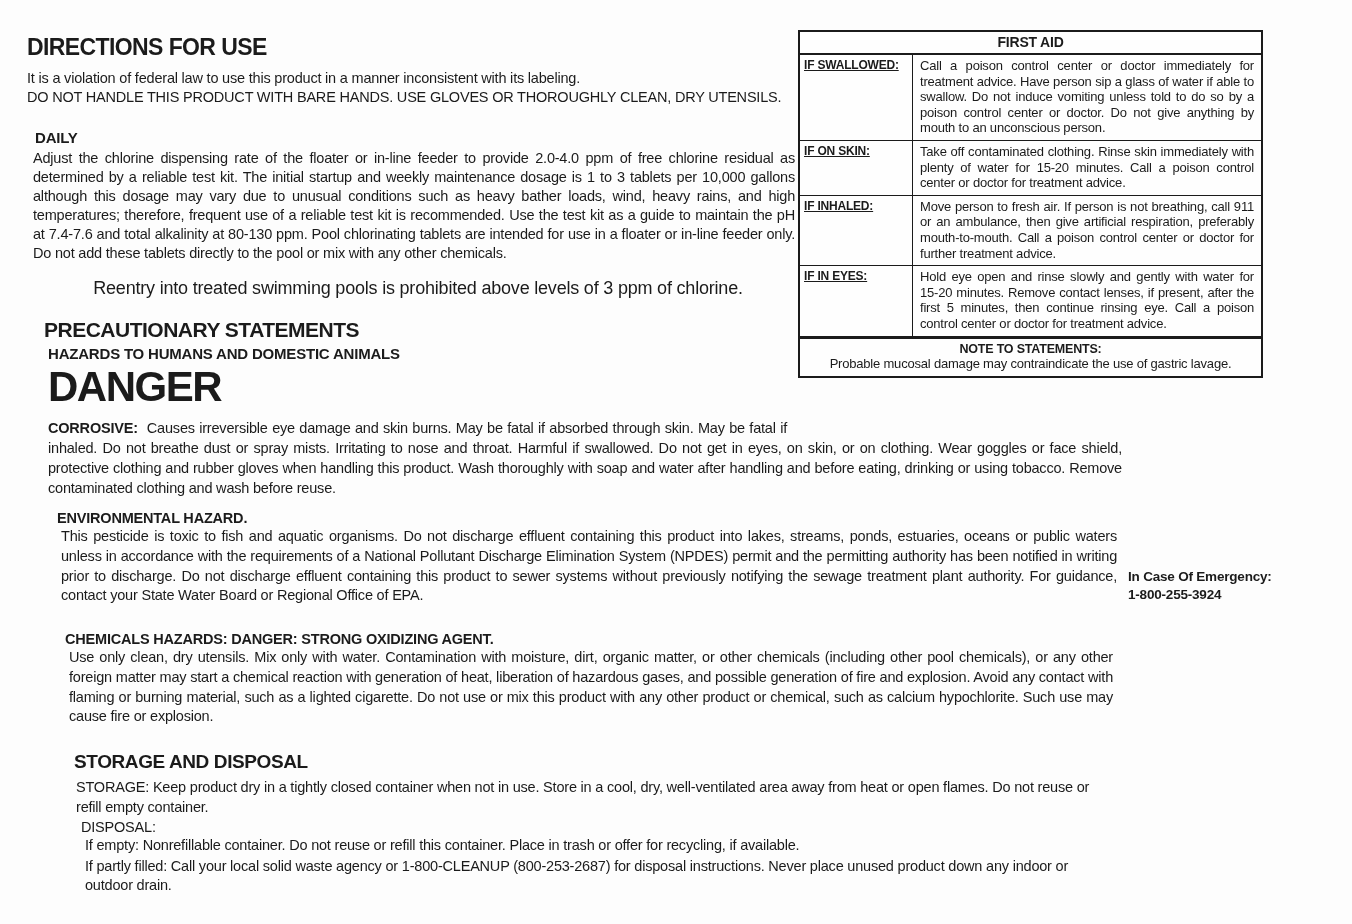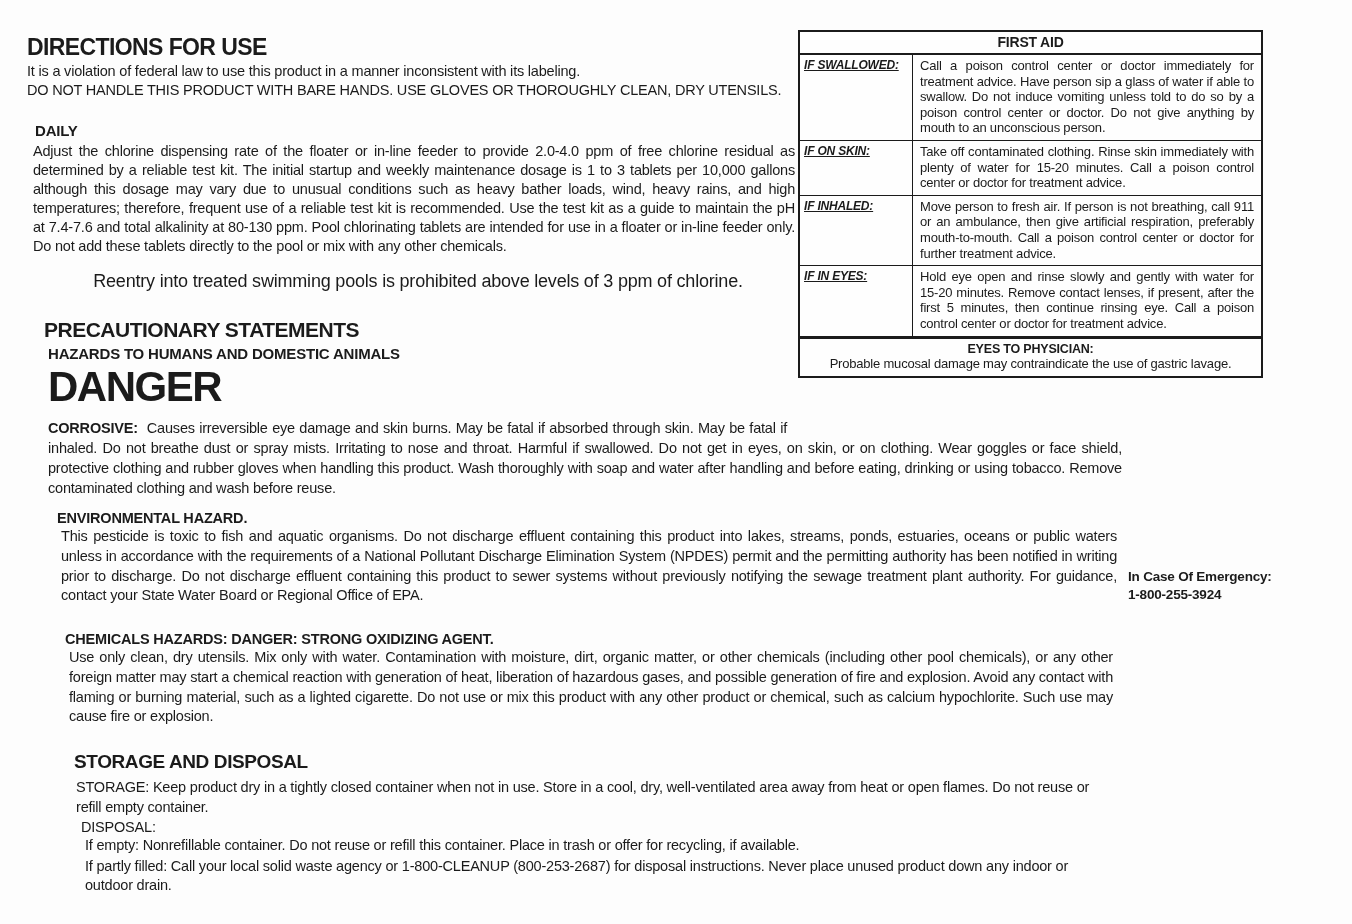--- a/index.html
+++ b/index.html
@@ -9,32 +9,32 @@
     width: 1352px; height: 924px;
     background: #fdfdfd;
     color: #1b1b1b;
     font-family: "Liberation Sans", sans-serif;
     letter-spacing: -0.2px;
     overflow: hidden;
   }
   .abs { position: absolute; }
 
   
-  .dir-title { font-size: 23px; font-weight: bold; margin: 0 0 2px 0; letter-spacing: -0.6px; }
+  .dir-title { font-size: 23px; font-weight: bold; margin: 0 0 9px 0; letter-spacing: -0.6px; }
   .violation { font-size: 14.5px; margin: 0 0 3px 0; }
   .handle-warning { font-size: 14.5px; font-weight: normal; margin: 0; }
   .daily-heading { font-size: 15px; font-weight: bold; margin: 24px 0 3px 8px; }
   .daily-text { font-size: 14.5px; line-height: 19px; text-align: justify; margin: 0 0 0 6px; }
   .reentry { font-size: 18px; margin: 15px 0 0 14px; text-align: center; }
 
   
   .first-aid { width: 465px; border: 2px solid #1b1b1b; background: #fefefe; }
   .fa-title { text-align: center; font-weight: bold; font-size: 14px; padding: 2px 0 3px; border-bottom: 2px solid #1b1b1b; }
   .fa-row { display: flex; border-bottom: 1.5px solid #1b1b1b; }
-  .fa-label { flex: 0 0 113px; border-right: 1.5px solid #1b1b1b; font-weight: bold; font-size: 12px; text-decoration: underline; padding: 3px 4px; font-style: italic; }
+  .fa-label { flex: 0 0 113px; border-right: 1.5px solid #1b1b1b; font-weight: bold; font-size: 12px; text-decoration: underline; padding: 3px 4px; }
   .fa-text { flex: 1; font-size: 13px; line-height: 15.6px; text-align: justify; padding: 3px 7px 4px; }
   .fa-section { text-align: center; padding: 3px 12px 5px; }
   .fa-note { border-top: 2.5px solid #1b1b1b; }
   .fa-sec-heading { font-weight: bold; font-size: 12.5px; }
   .fa-sec-text { font-size: 13px; line-height: 15.6px; }
 
   
   .prec-title { font-size: 21px; font-weight: bold; margin: 0; letter-spacing: -0.5px; }
   .prec-subtitle { font-size: 15px; font-weight: bold; margin: 3px 0 0 4px; }
   .danger-word { font-size: 42px; font-weight: bold; margin: 1px 0 7px 4px; letter-spacing: -1.5px; }
@@ -82,21 +82,21 @@
     <div class="fa-row">
       <div class="fa-label">IF INHALED:</div>
       <div class="fa-text">Move person to fresh air. If person is not breathing, call 911 or an ambulance, then give artificial respiration, preferably mouth-to-mouth. Call a poison control center or doctor for further treatment advice.</div>
     </div>
     <div class="fa-row">
       <div class="fa-label">IF IN EYES:</div>
       <div class="fa-text">Hold eye open and rinse slowly and gently with water for 15-20 minutes. Remove contact lenses, if present, after the first 5 minutes, then continue rinsing eye. Call a poison control center or doctor for treatment advice.</div>
     </div>
 
     <div class="fa-section fa-note">
-      <div class="fa-sec-heading">EYES TO PHYSICIAN:</div>
+      <div class="fa-sec-heading">NOTE TO STATEMENTS:</div>
       <div class="fa-sec-text">Probable mucosal damage may contraindicate the use of gastric lavage.</div>
     </div>
   </section>
 
   <section class="abs" style="left:44px; top:318px; width:1078px;">
     <h1 class="prec-title">PRECAUTIONARY STATEMENTS</h1>
     <h2 class="prec-subtitle">HAZARDS TO HUMANS AND DOMESTIC ANIMALS</h2>
     <div class="danger-word">DANGER</div>
     <p class="corrosive"><span class="first-line-spacer"></span><b>CORROSIVE:</b><span>Causes irreversible eye damage and skin burns. May be fatal if absorbed through skin. May be fatal if inhaled. Do not breathe dust or spray mists. Irritating to nose and throat. Harmful if swallowed. Do not get in eyes, on skin, or on clothing. Wear goggles or face shield, protective clothing and rubber gloves when handling this product. Wash thoroughly with soap and water after handling and before eating, drinking or using tobacco. Remove contaminated clothing and wash before reuse.</span></p>
   </section>

